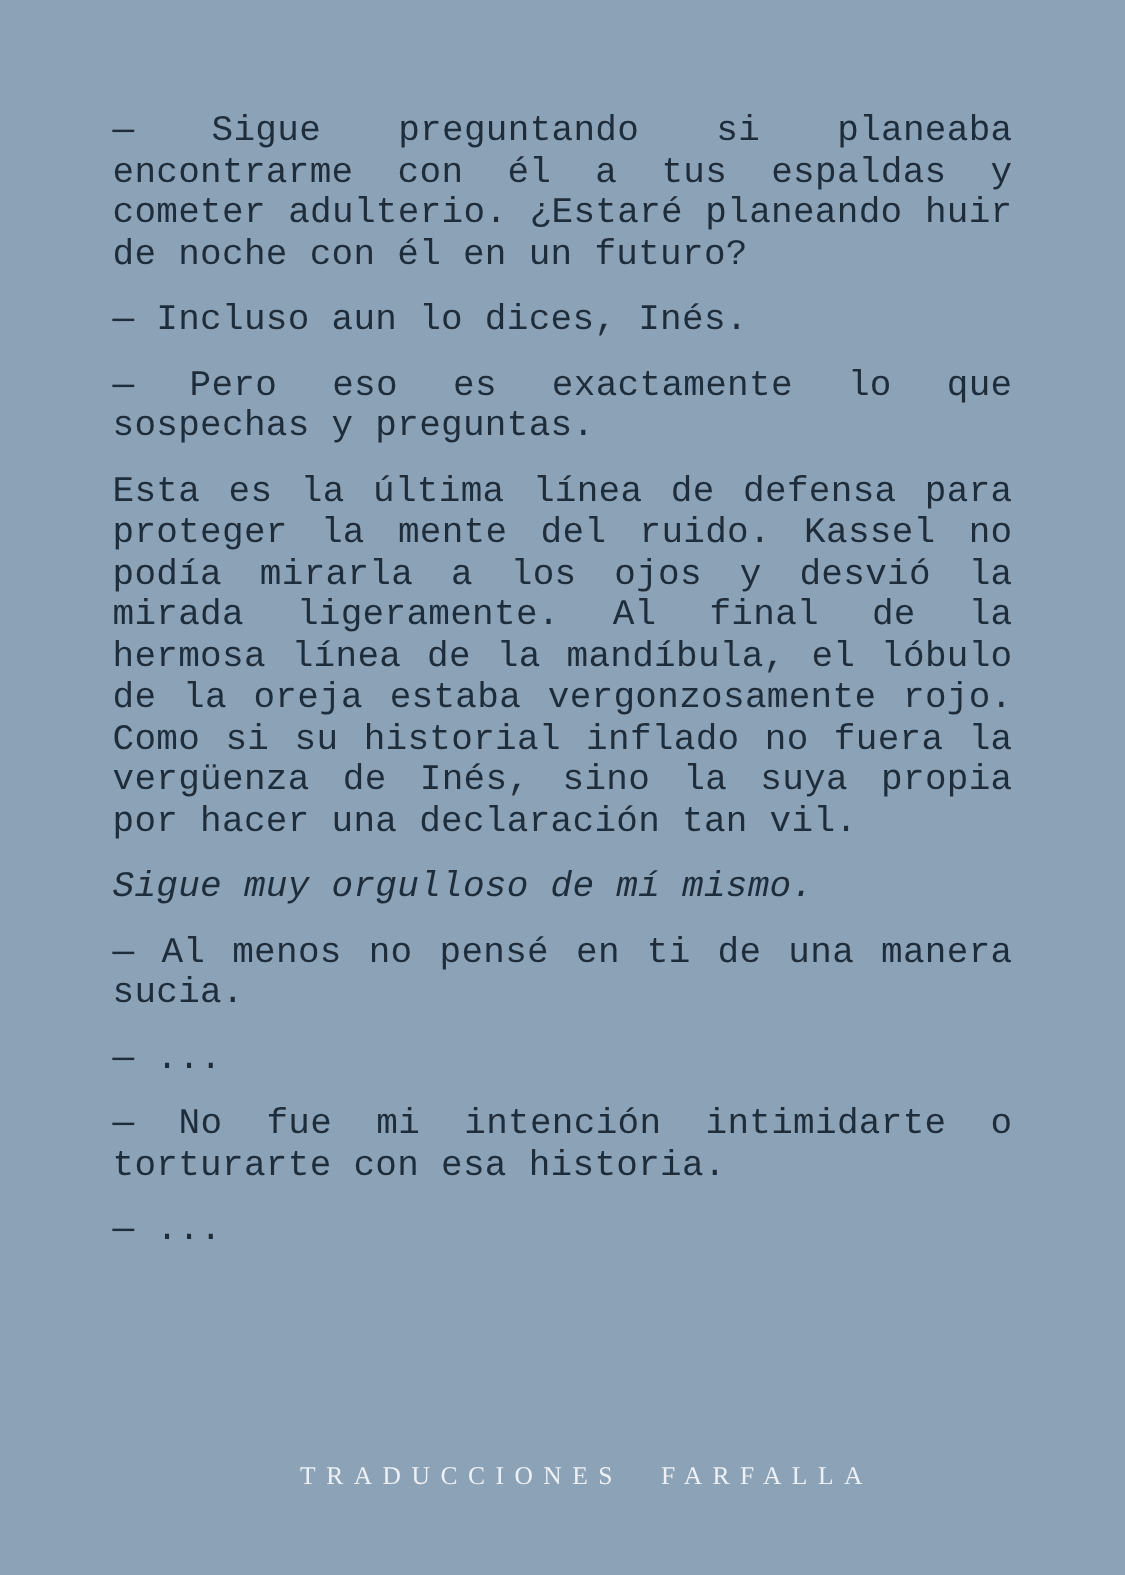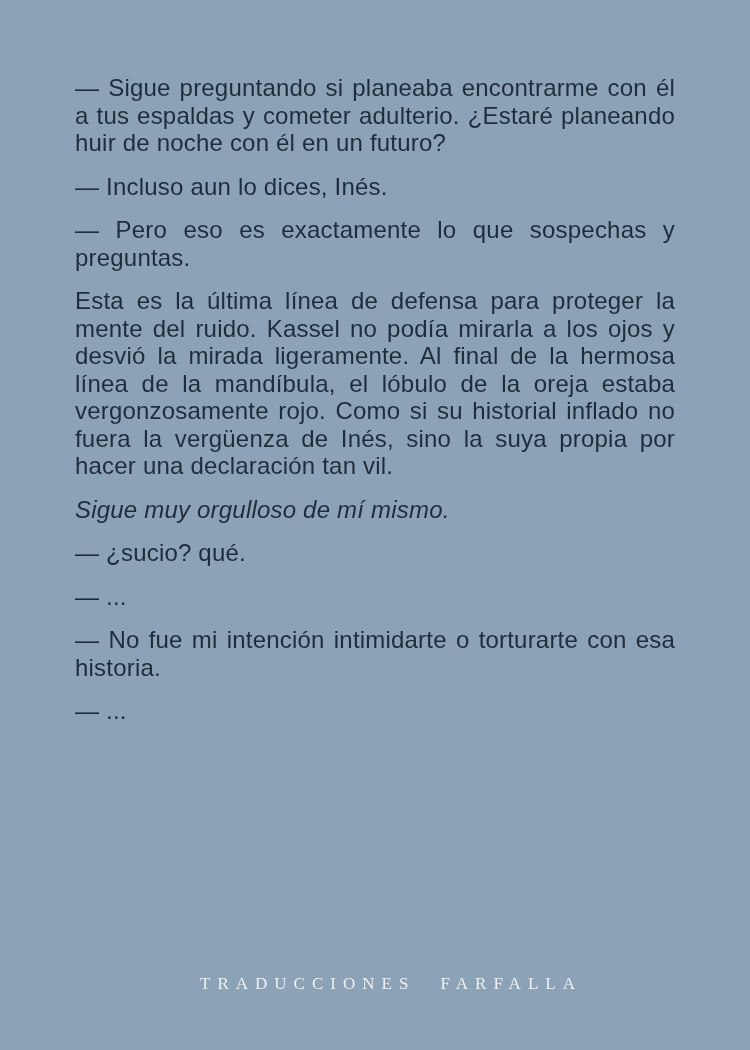--- a/index.html
+++ b/index.html
@@ -19,20 +19,21 @@
     background: #8CA2B6;
     font-family: "Liberation Sans", "DejaVu Sans", sans-serif;
     color: #1E2D3C;
     box-sizing: border-box;
   }
   .content {
     position: absolute;
     top: 74px;
     left: 75px;
     width: 600px;
+    font-family: Liberation Mono, monospace;
   }
   .content p {
     margin: 0 0 16px 0;
     font-size: 24px;
     line-height: 27.5px;
     letter-spacing: 0.2px;
     text-align: justify;
   }
   .content p.italic {
     font-style: italic;
@@ -53,20 +54,20 @@
 </head>
 <body>
 
 <div class="page">
   <div class="content">
       <p class="">— Sigue preguntando si planeaba encontrarme con él a tus espaldas y cometer adulterio. ¿Estaré planeando huir de noche con él en un futuro?</p>
       <p class="">— Incluso aun lo dices, Inés.</p>
       <p class="">— Pero eso es exactamente lo que sospechas y preguntas.</p>
       <p class="">Esta es la última línea de defensa para proteger la mente del ruido. Kassel no podía mirarla a los ojos y desvió la mirada ligeramente. Al final de la hermosa línea de la mandíbula, el lóbulo de la oreja estaba vergonzosamente rojo. Como si su historial inflado no fuera la vergüenza de Inés, sino la suya propia por hacer una declaración tan vil.</p>
       <p class="italic">Sigue muy orgulloso de mí mismo.</p>
-      <p class="">— ¿sucio? qué.</p>
+      <p class="">— Al menos no pensé en ti de una manera sucia.</p>
       <p class="">— ...</p>
       <p class="">— No fue mi intención intimidarte o torturarte con esa historia.</p>
       <p class="">— ...</p>
     </div>
 
   <div class="footer">TRADUCCIONES FARFALLA</div>
 </div>
 
 </body></html>

